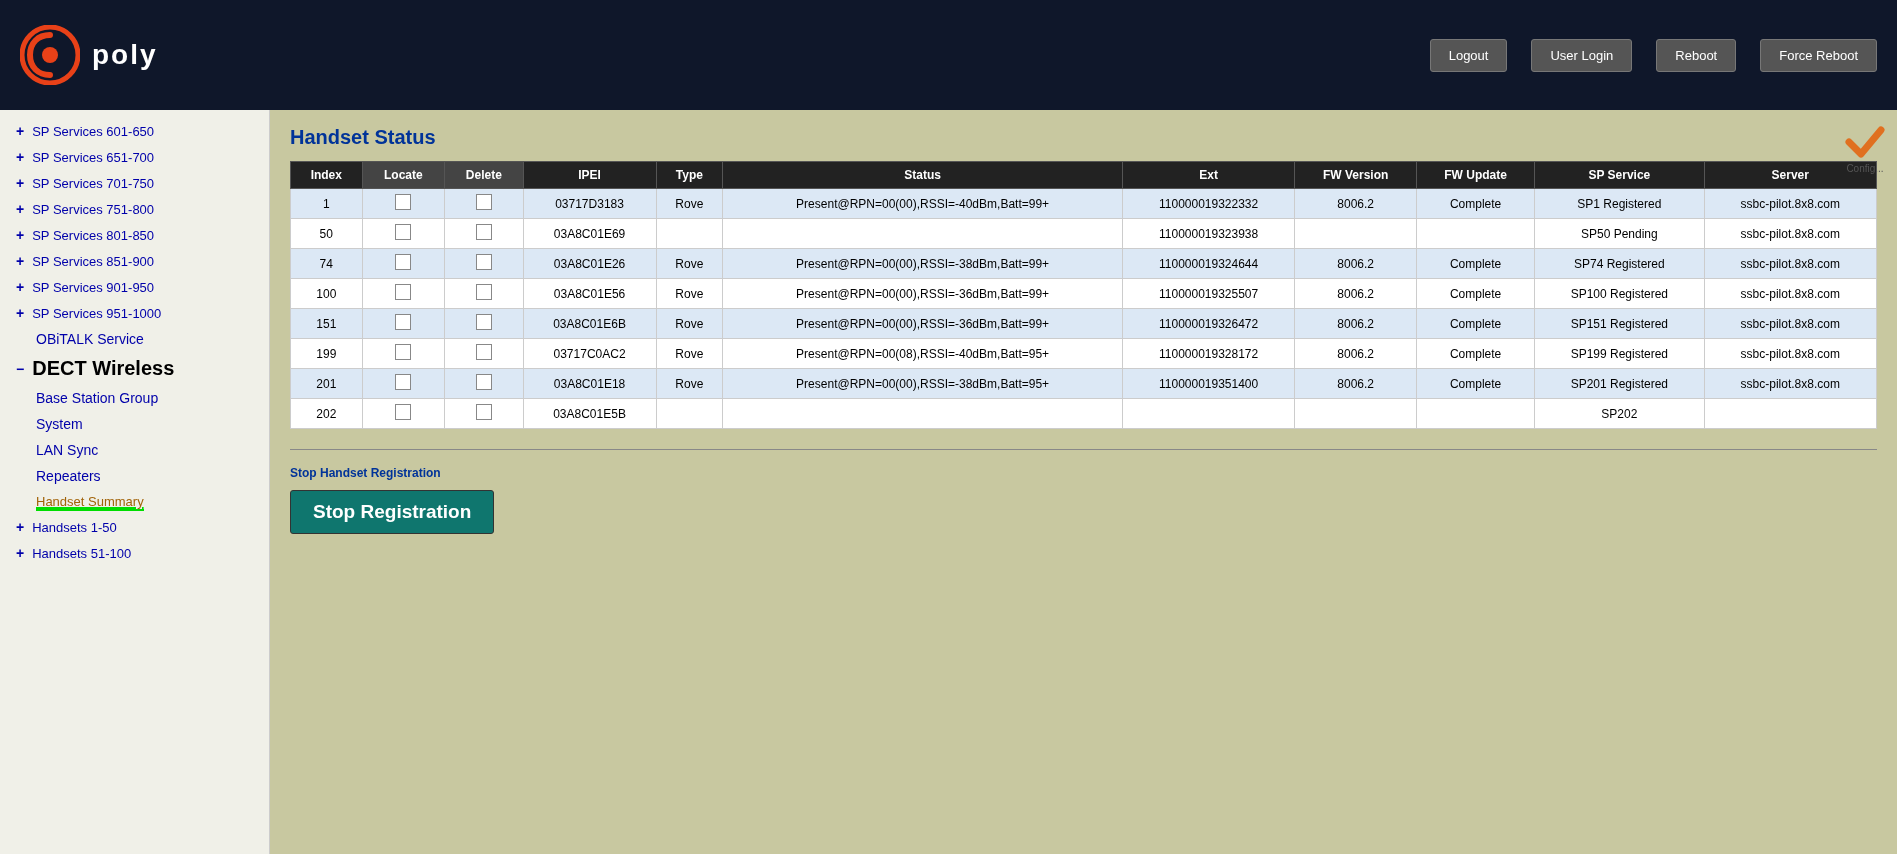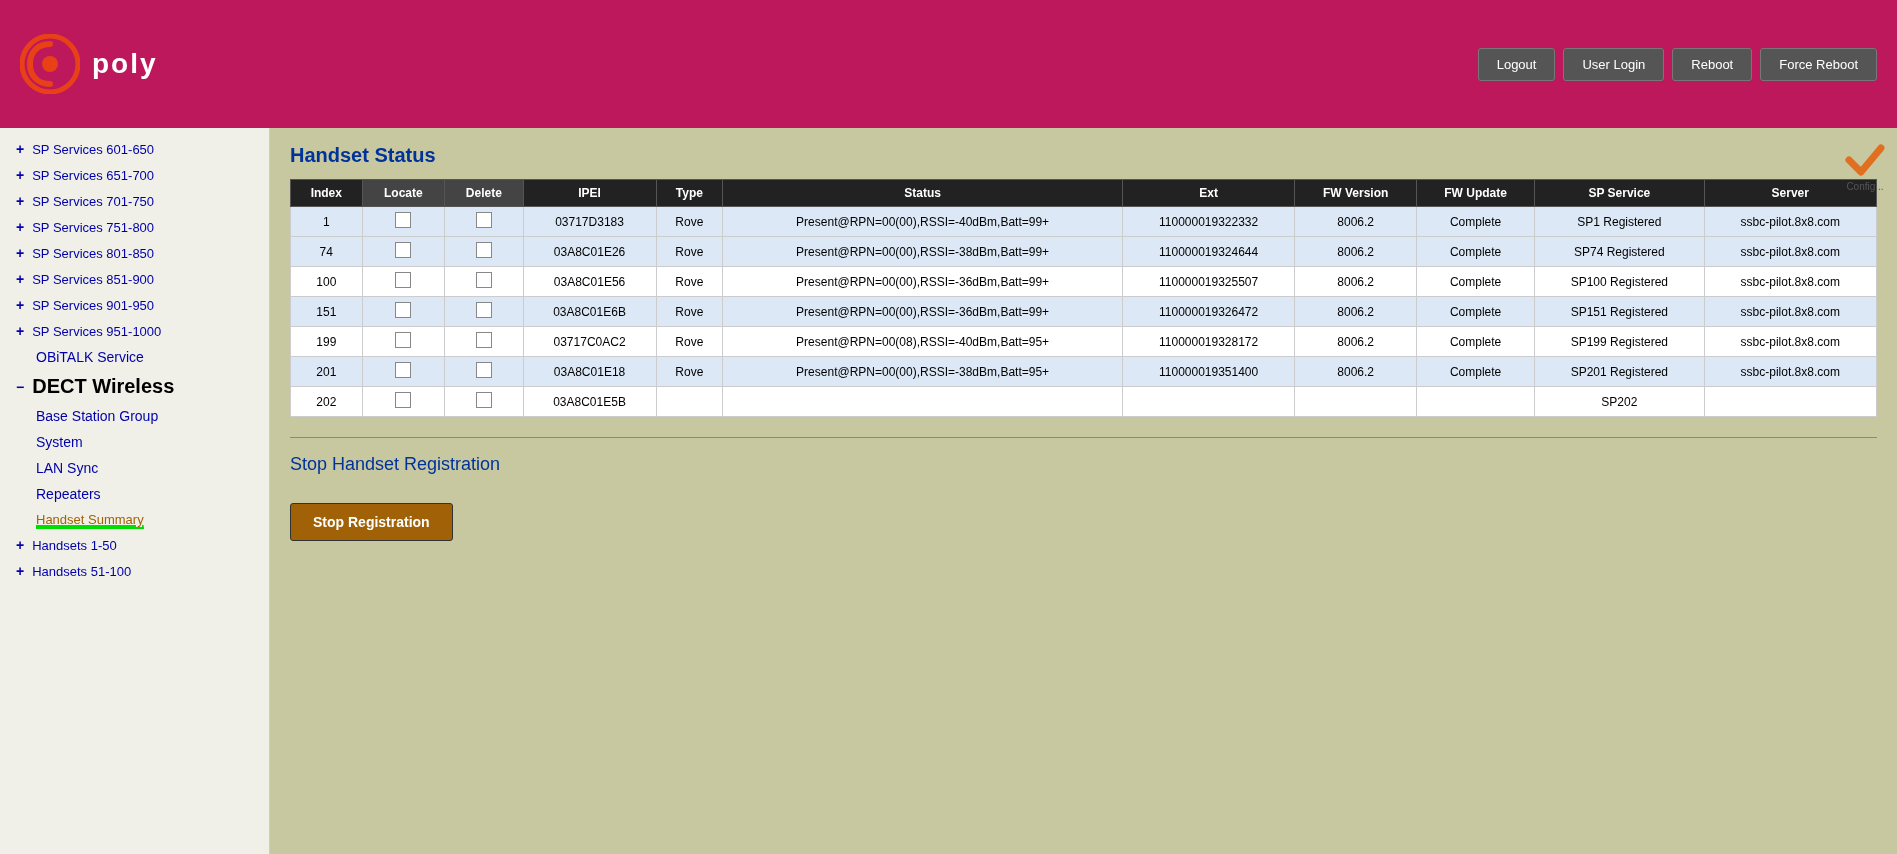--- a/index.html
+++ b/index.html
@@ -1,41 +1,41 @@
 <!DOCTYPE html>
 <html><head>
   <meta charset="utf-8">
   <style>
     * { box-sizing: border-box; margin: 0; padding: 0; }
     body { font-family: Arial, sans-serif; font-size: 13px; background: #c8c8a0; }
 
     
     #header {
-      background: #be185d;
+      background: #0f172a;
       display: flex;
       align-items: center;
       padding: 10px 20px;
-      height: 128px;
+      height: 110px;
     }
     #logo-area {
       display: flex;
       align-items: center;
       gap: 12px;
     }
     .poly-logo-svg { width: 60px; height: 60px; }
     #logo-text {
       color: white;
       font-size: 28px;
       font-weight: bold;
       letter-spacing: 2px;
     }
     #header-buttons {
       margin-left: auto;
       display: flex;
-      gap: 8px;
+      gap: 24px;
     }
     .header-btn {
       background: #555;
       color: white;
       border: 1px solid #777;
       padding: 8px 18px;
       font-size: 13px;
       cursor: pointer;
       border-radius: 3px;
     }
@@ -166,30 +166,30 @@
     
     .divider {
       border: none;
       border-top: 1px solid #888;
       margin: 16px 0;
     }
 
     
     .stop-reg-title {
       color: #003399;
-      font-size: 18px;
-      font-weight: normal;
-      margin-bottom: 28px;
+      font-size: 12px;
+      font-weight: bold;
+      margin-bottom: 10px;
     }
     .stop-reg-btn {
-      background: #a16207;
+      background: #0f766e;
       color: white;
       border: 1px solid #333;
       padding: 10px 22px;
-      font-size: 14px;
+      font-size: 19px;
       font-weight: bold;
       cursor: pointer;
       border-radius: 3px;
     }
   </style>
 </head>
 <body>
 
 <div id="header">
   <div id="logo-area">
@@ -315,20 +315,33 @@
             <td><span class="cb-box"></span></td>
             <td>03717D3183</td>
             <td>Rove</td>
             <td>Present@RPN=00(00),RSSI=-40dBm,Batt=99+</td>
             <td>110000019322332</td>
             <td>8006.2</td>
             <td>Complete</td>
             <td>SP1 Registered</td>
             <td>ssbc-pilot.8x8.com</td>
           </tr>
+          <tr class="row-odd">
+            <td>50</td>
+            <td><span class="cb-box"></span></td>
+            <td><span class="cb-box"></span></td>
+            <td>03A8C01E69</td>
+            <td></td>
+            <td></td>
+            <td>110000019323938</td>
+            <td></td>
+            <td></td>
+            <td>SP50 Pending</td>
+            <td>ssbc-pilot.8x8.com</td>
+          </tr>
           <tr class="row-even">
             <td>74</td>
             <td><span class="cb-box"></span></td>
             <td><span class="cb-box"></span></td>
             <td>03A8C01E26</td>
             <td>Rove</td>
             <td>Present@RPN=00(00),RSSI=-38dBm,Batt=99+</td>
             <td>110000019324644</td>
             <td>8006.2</td>
             <td>Complete</td>

